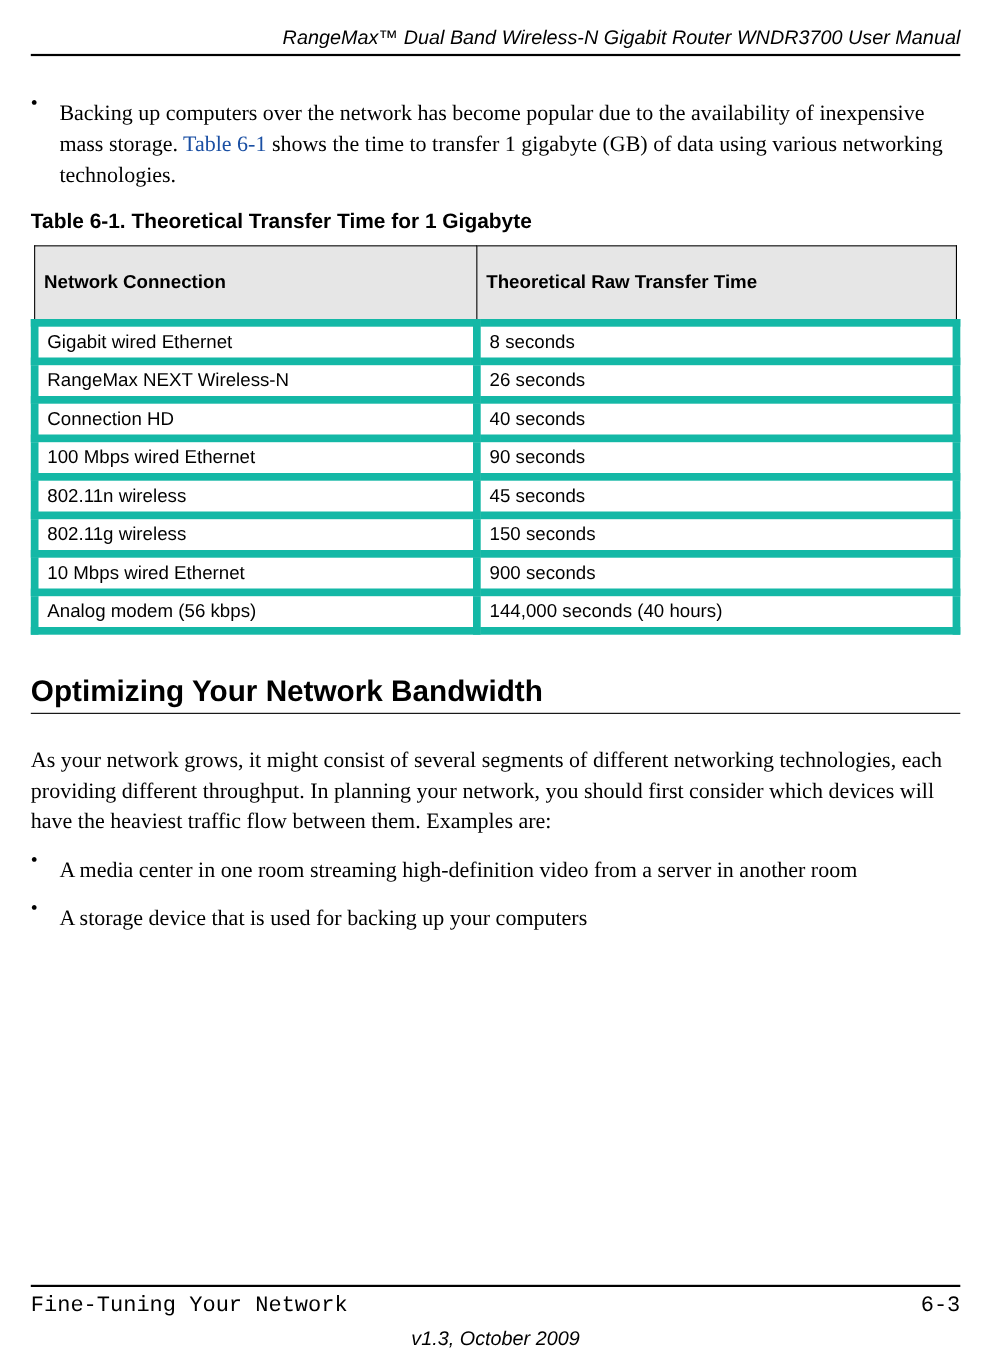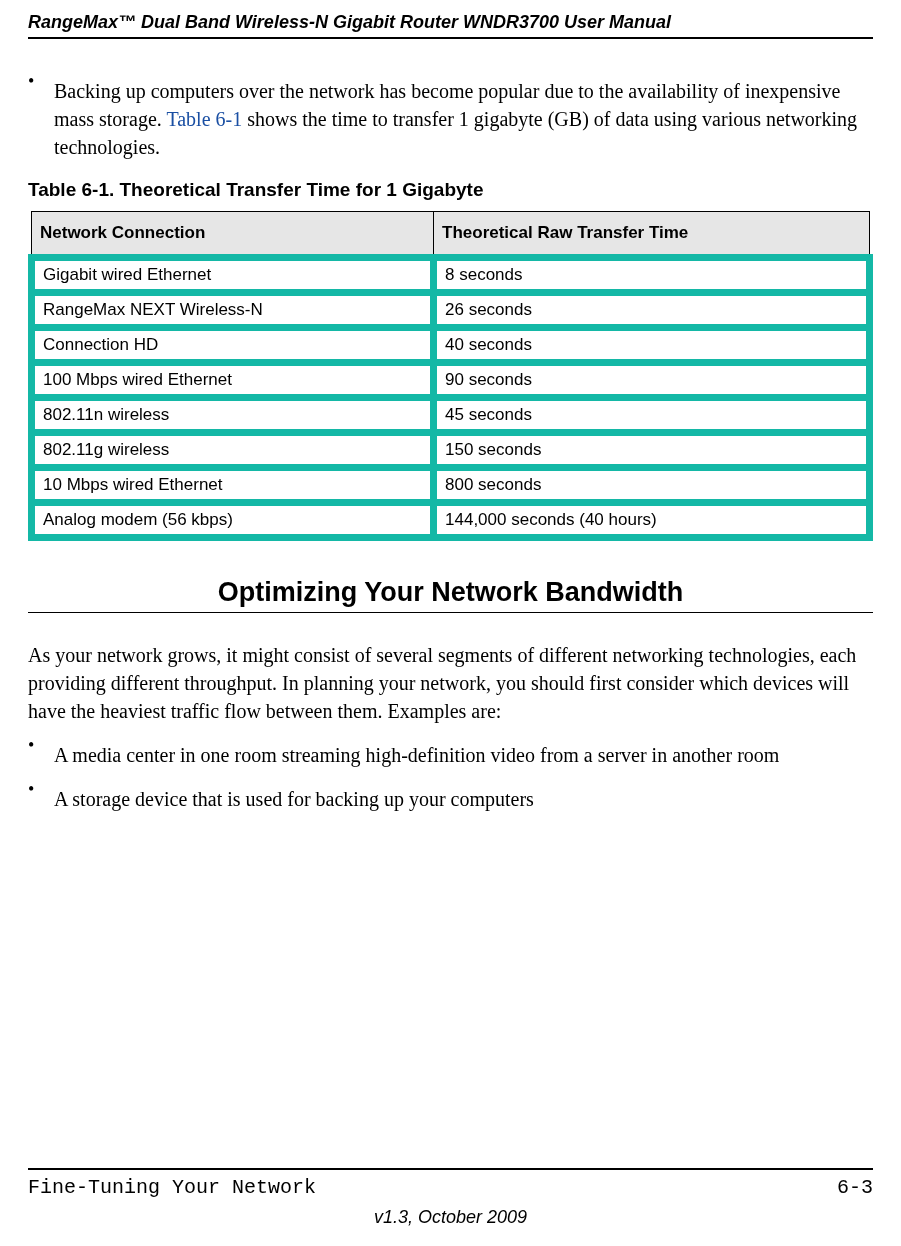--- a/index.html
+++ b/index.html
@@ -13,23 +13,23 @@
       position: relative;
     }
     .page {
       padding: 0 28px;
       box-sizing: border-box;
     }
     .header-title {
       font-style: italic;
       font-family: Arial, Helvetica, sans-serif;
       font-size: 18px;
-      padding-top: 12px;
+      text-align: right;
+      padding-top: 24px;
       padding-bottom: 4px;
-      font-weight: bold;
     }
     .header-rule {
       border: 0;
       border-top: 2px solid black;
       margin: 0 0 28px 0;
     }
     .bullet-list {
       list-style: none;
       padding: 0;
       margin: 0 0 18px 0;
@@ -62,35 +62,34 @@
     table.data-table {
       width: 100%;
       border-collapse: collapse;
       font-family: Arial, Helvetica, sans-serif;
       font-size: 17px;
     }
     table.data-table th {
       background: #e6e6e6;
       text-align: left;
       font-weight: bold;
-      padding: 4px 8px;
+      padding: 16px 8px;
       border: 1px solid black;
       height: 34px;
     }
     table.data-table td {
       padding: 4px 8px;
       border: 7px solid #14b8a6;
     }
     .section-heading {
       font-family: Arial, Helvetica, sans-serif;
       font-weight: bold;
       font-size: 27px;
       margin-top: 36px;
       margin-bottom: 4px;
-      text-align: center;
     }
     .section-rule {
       border: 0;
       border-top: 1.5px solid black;
       margin: 0 0 28px 0;
     }
     .body-text {
       font-size: 20px;
       line-height: 1.4;
       margin: 0 0 6px 0;
@@ -165,21 +164,21 @@
       <tr>
           <td>802.11n wireless</td>
           <td>45 seconds</td>
         </tr>
       <tr>
           <td>802.11g wireless</td>
           <td>150 seconds</td>
         </tr>
       <tr>
           <td>10 Mbps wired Ethernet</td>
-          <td>800 seconds</td>
+          <td>900 seconds</td>
         </tr>
       <tr>
           <td>Analog modem (56 kbps)</td>
           <td>144,000 seconds (40 hours)</td>
         </tr>
     </tbody>
   </table>
 
   <div class="section-heading">Optimizing Your Network Bandwidth</div>
   <hr class="section-rule">

